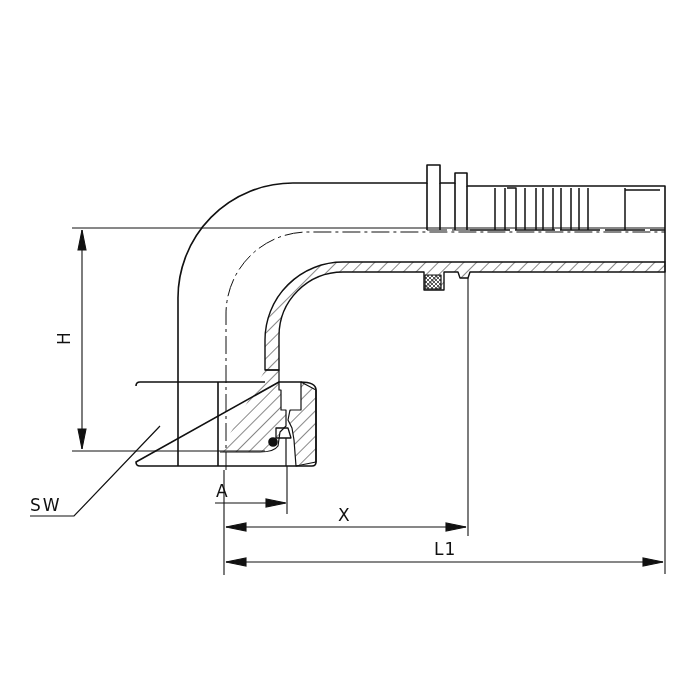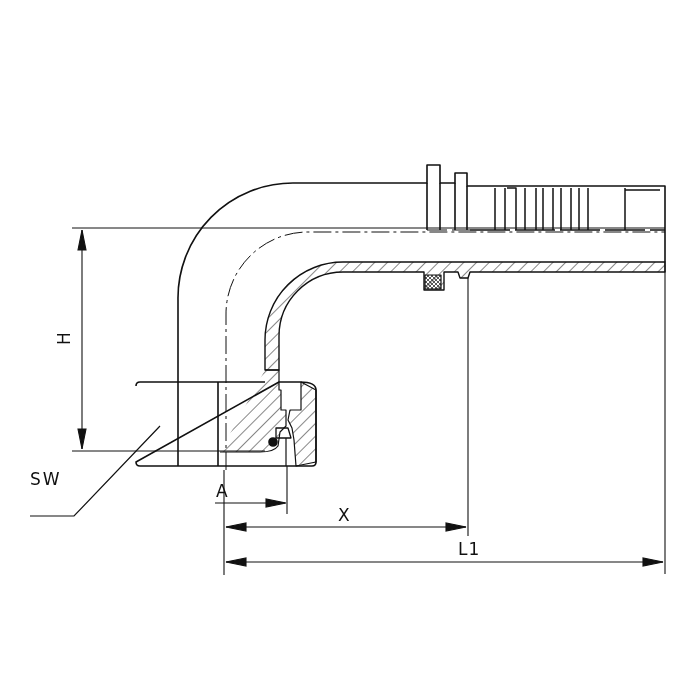--- a/index.html
+++ b/index.html
@@ -2,24 +2,24 @@
 <html><head>
   <meta charset="utf-8">
   <style>
     html, body { margin: 0; padding: 0; background: #ffffff; }
     body { width: 700px; height: 700px; overflow: hidden; position: relative;
            font-family: "DejaVu Sans", sans-serif; }
     #drawing { position: absolute; left: 0; top: 0; width: 700px; height: 700px; }
     .lbl { position: absolute; font-family: "DejaVu Sans", sans-serif; font-size: 17px;
            color: #111; line-height: 1; }
     #lbl-h { left: 58px; top: 330px; transform: rotate(-90deg); transform-origin: center; }
-    #lbl-sw { left: 30px; top: 471px; letter-spacing: 2px; }
+    #lbl-sw { left: 30px; top: 497px; letter-spacing: 2px; }
     #lbl-a { left: 216px; top: 483px; }
     #lbl-x { left: 338px; top: 507px; }
-    #lbl-l1 { left: 458px; top: 541px; letter-spacing: 1px; }
+    #lbl-l1 { left: 434px; top: 541px; letter-spacing: 1px; }
   </style>
 </head>
 <body>
 
 <svg id="drawing" viewBox="0 0 700 700" xmlns="http://www.w3.org/2000/svg">
   <defs>
     <pattern id="hatch" width="9" height="9" patternUnits="userSpaceOnUse" patternTransform="rotate(45)">
       <line x1="0" y1="0" x2="0" y2="9" stroke="#111" stroke-width="1"></line>
     </pattern>
     <pattern id="cross" width="4" height="4" patternUnits="userSpaceOnUse">

